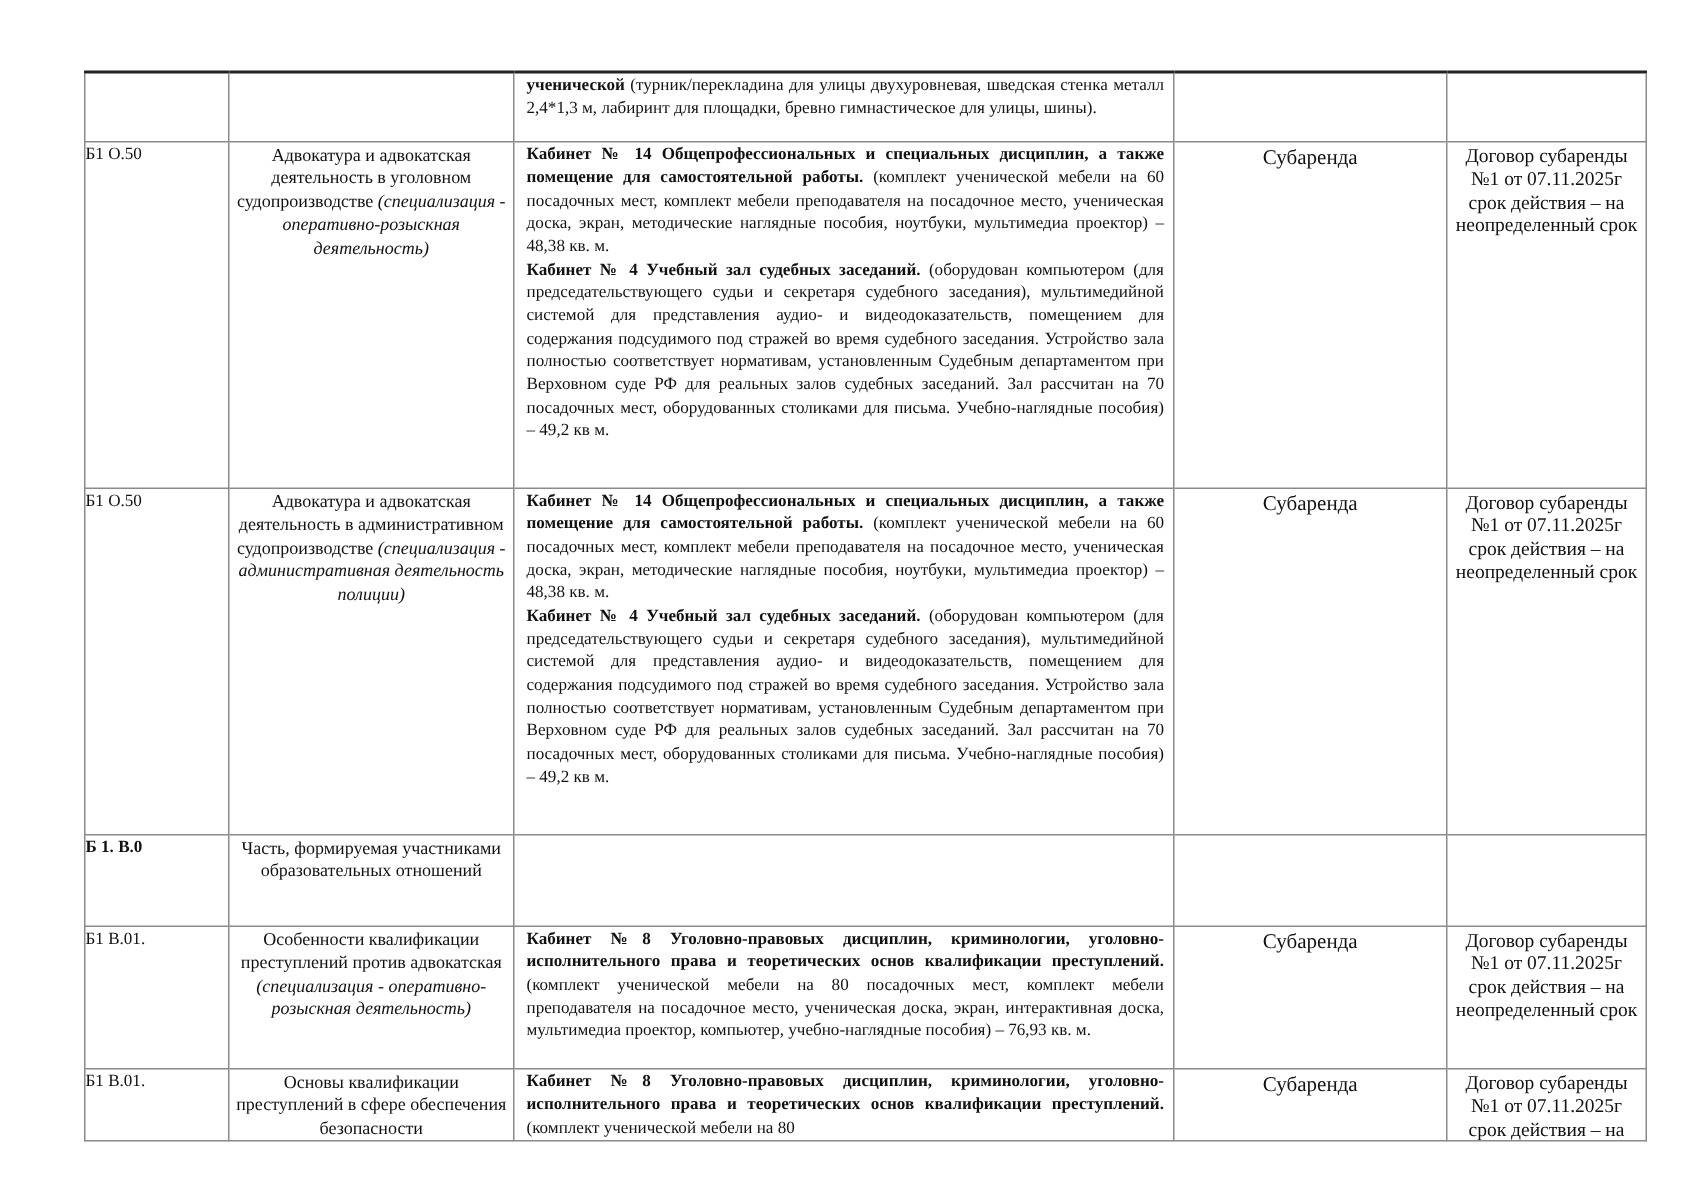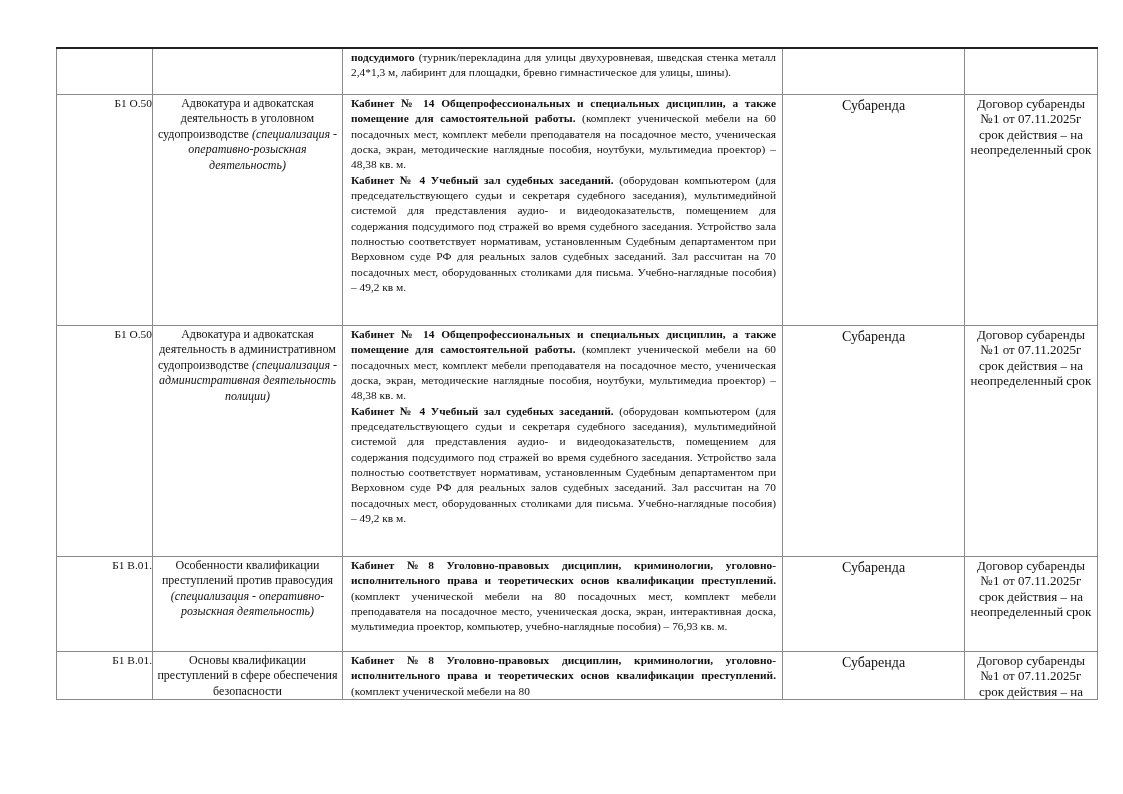--- a/index.html
+++ b/index.html
@@ -3,21 +3,21 @@
 <meta charset="utf-8">
 <style>
   html, body { margin: 0; padding: 0; background: #ffffff; }
   body { width: 1123px; height: 794px; position: relative; overflow: hidden;
          font-family: "Liberation Serif", serif; color: #111; }
   .tbl { position: absolute; left: 56px; top: 47px; border-collapse: collapse; table-layout: fixed; }
   .tbl td { border: 1px solid #8a8a8a; vertical-align: top; padding: 0; overflow: hidden; }
   .tbl tr:first-child td { border-top: 2px solid #222; }
   col.c1 { width: 96px; } col.c2 { width: 190px; } col.c3 { width: 440px; }
   col.c4 { width: 182px; } col.c5 { width: 133px; }
-  .code { text-align: right; font-size: 11.4px; line-height: 15.3px; padding-top: 1px; }
+  .code { text-align: left; font-size: 11.4px; line-height: 15.3px; padding-top: 1px; }
   .code.bold { font-weight: bold; }
   .name { text-align: center; font-weight: normal; font-size: 12px; line-height: 15.4px; padding: 1px 4px 0 4px; }
   .name i { font-style: italic; }
   .desc { font-size: 11.4px; line-height: 15.35px; text-align: justify; padding: 1px 6px 0 8px; }
   .desc p { margin: 0; }
   .desc b { font-weight: bold; }
   .basis { text-align: center; font-size: 14px; line-height: 18px; padding-top: 2px; }
   .doc { text-align: center; font-size: 13px; line-height: 15.3px; padding: 1px 4px 0 4px; }
   tr.r0 td { height: 45px; }
   tr.r1 td { height: 230px; }
@@ -40,21 +40,21 @@
   <tbody id="tbody">
       <tr class="r0">
         <td>
           <div class="code"></div>
         </td>
         <td>
           <div class="name"><span></span></div>
         </td>
         <td>
           <div class="desc">
-            <p><b>подсудимого</b><span> (турник/перекладина для улицы двухуровневая, шведская стенка металл 2,4*1,3 м, лабиринт для площадки, бревно гимнастическое для улицы, шины).</span></p>
+            <p><b>ученической</b><span> (турник/перекладина для улицы двухуровневая, шведская стенка металл 2,4*1,3 м, лабиринт для площадки, бревно гимнастическое для улицы, шины).</span></p>
           </div>
         </td>
         <td>
           <div class="basis"></div>
         </td>
         <td>
           <div class="doc"></div>
         </td>
       </tr>
       <tr class="r1">
@@ -90,26 +90,43 @@
             <p><b>Кабинет № 4 Учебный зал судебных заседаний.</b><span> (оборудован компьютером (для председательствующего судьи и секретаря судебного заседания), мультимедийной системой для представления аудио- и видеодоказательств, помещением для содержания подсудимого под стражей во время судебного заседания. Устройство зала полностью соответствует нормативам, установленным Судебным департаментом при Верховном суде РФ для реальных залов судебных заседаний. Зал рассчитан на 70 посадочных мест, оборудованных столиками для письма. Учебно-наглядные пособия) – 49,2 кв м.</span></p>
           </div>
         </td>
         <td>
           <div class="basis">Субаренда</div>
         </td>
         <td>
           <div class="doc">Договор субаренды №1 от 07.11.2025г срок действия – на неопределенный срок</div>
         </td>
       </tr>
+      <tr class="r3">
+        <td>
+          <div class="code bold">Б 1.  В.0</div>
+        </td>
+        <td>
+          <div class="name"><span>Часть, формируемая участниками образовательных отношений</span></div>
+        </td>
+        <td>
+          <div class="desc"></div>
+        </td>
+        <td>
+          <div class="basis"></div>
+        </td>
+        <td>
+          <div class="doc"></div>
+        </td>
+      </tr>
       <tr class="r4">
         <td>
           <div class="code">Б1 В.01.</div>
         </td>
         <td>
-          <div class="name"><span>Особенности квалификации преступлений против правосудия</span> <i>(специализация - оперативно-розыскная деятельность)</i></div>
+          <div class="name"><span>Особенности квалификации преступлений против адвокатская</span> <i>(специализация - оперативно-розыскная деятельность)</i></div>
         </td>
         <td>
           <div class="desc">
             <p><b>Кабинет №8 Уголовно-правовых дисциплин, криминологии, уголовно-исполнительного права и теоретических основ квалификации преступлений.</b><span> (комплект ученической мебели на 80 посадочных мест, комплект мебели преподавателя на посадочное место, ученическая доска, экран, интерактивная доска, мультимедиа проектор, компьютер, учебно-наглядные пособия) – 76,93 кв. м.</span></p>
           </div>
         </td>
         <td>
           <div class="basis">Субаренда</div>
         </td>
         <td>

